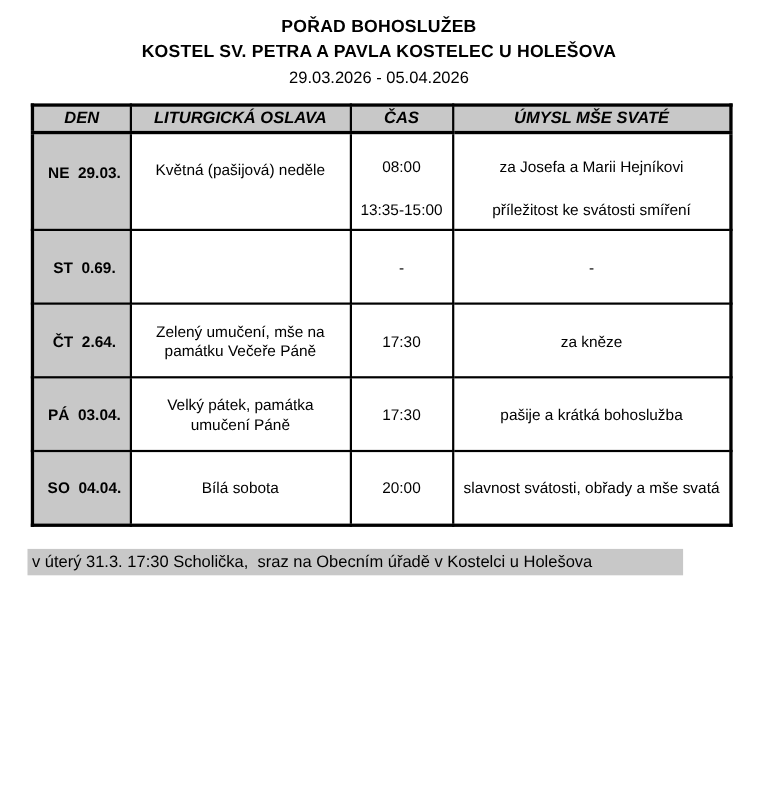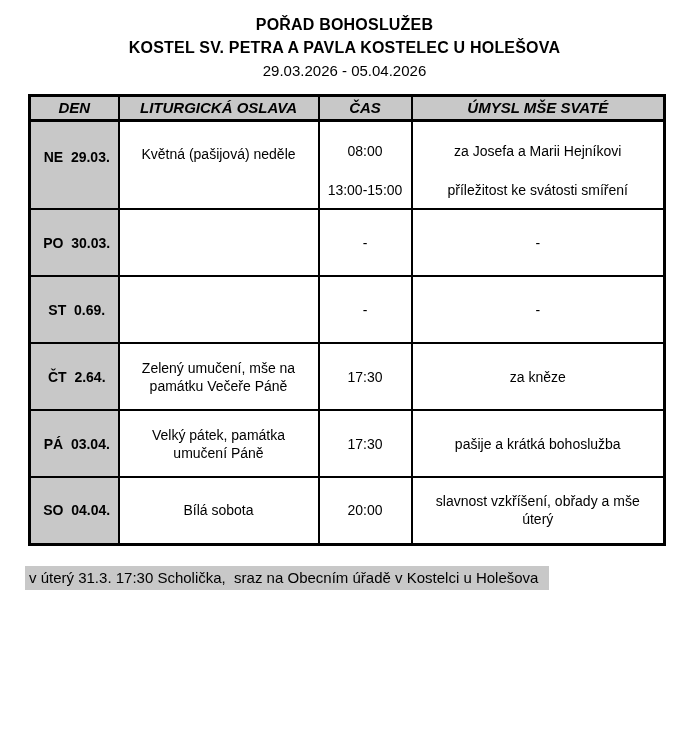--- a/index.html
+++ b/index.html
@@ -80,21 +80,21 @@
     height: 86px;
     display: flex;
     flex-direction: column;
     justify-content: space-between;
     align-items: center;
     padding: 21px 0 9px 0;
   }
   .stack > div { line-height: 17px; }
   .footer-note {
     margin: 20px 0 0 25px;
-    width: 524px;
+    width: 596px;
     height: 24px;
     background: var(--gray);
     font-size: 15px;
     line-height: 18px;
     padding: 3px 4px;
     white-space: pre;
     overflow: hidden;
   }
 </style>
 </head>
@@ -123,35 +123,29 @@
         <th>ÚMYSL MŠE SVATÉ</th>
       </tr>
     </thead>
     <tbody id="schedule-rows">
         <tr class="tall">
           <td class="day">NE  29.03.</td>
           <td class="cel">Květná (pašijová) neděle</td>
           <td class="time">
             <div class="stack">
               <div>08:00</div>
-              <div>13:00-15:00</div>
+              <div>13:35-15:00</div>
             </div>
           </td>
           <td class="int">
             <div class="stack">
               <div>za Josefa a Marii Hejníkovi</div>
               <div>příležitost ke svátosti smíření</div>
             </div>
           </td>
-        </tr>
-        <tr>
-          <td class="day">PO  30.03.</td>
-          <td class="cel"></td>
-          <td class="time">-</td>
-          <td class="int">-</td>
         </tr>
         <tr>
           <td class="day">ST  0.69.</td>
           <td class="cel"></td>
           <td class="time">-</td>
           <td class="int">-</td>
         </tr>
         <tr>
           <td class="day">ČT  2.64.</td>
           <td class="cel">Zelený umučení, mše na památku Večeře Páně</td>
@@ -161,20 +155,20 @@
         <tr>
           <td class="day">PÁ  03.04.</td>
           <td class="cel">Velký pátek, památka umučení Páně</td>
           <td class="time">17:30</td>
           <td class="int">pašije a krátká bohoslužba</td>
         </tr>
         <tr>
           <td class="day">SO  04.04.</td>
           <td class="cel">Bílá sobota</td>
           <td class="time">20:00</td>
-          <td class="int">slavnost vzkříšení, obřady a mše úterý</td>
+          <td class="int">slavnost svátosti, obřady a mše svatá</td>
         </tr>
       </tbody>
   </table>
 
   <div class="footer-note">v úterý 31.3. 17:30 Scholička,  sraz na Obecním úřadě v Kostelci u Holešova</div>
 
 </div>
 
 </body></html>

